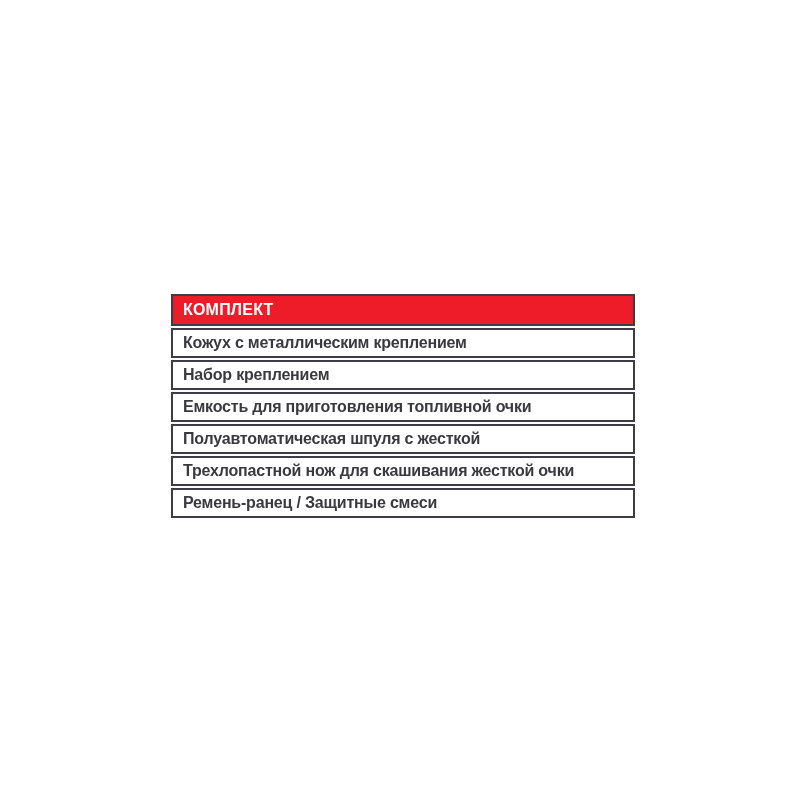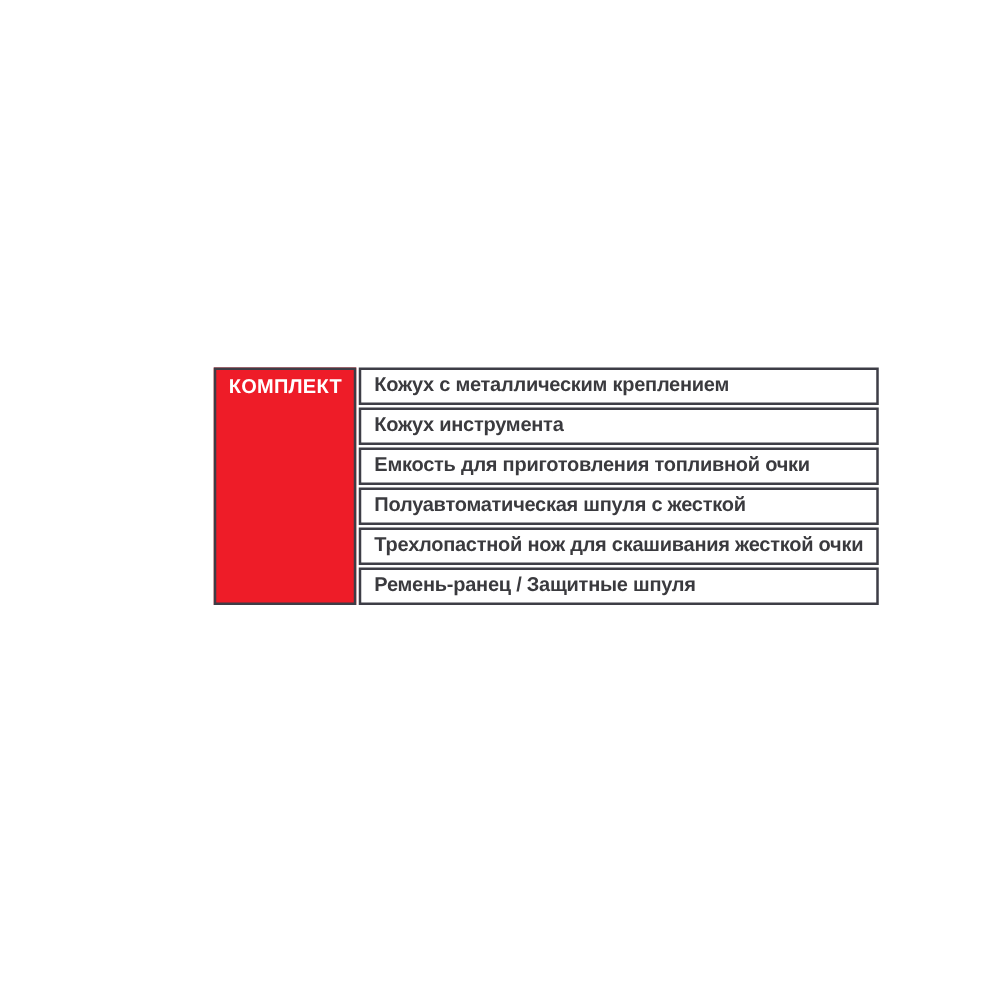--- a/index.html
+++ b/index.html
@@ -7,23 +7,23 @@
     width: 800px;
     height: 800px;
     background: #ffffff;
     font-family: "Liberation Sans", sans-serif;
     overflow: hidden;
   }
   .spec-table {
     position: absolute;
     left: 171px;
     top: 294px;
-    width: 368px;
+    width: 464px;
     display: flex;
-    flex-direction: row;
+    flex-direction: column;
     gap: 2px;
   }
   .spec-header {
     border: 2px solid var(--border-color, #3d3d46);
     background: var(--header-bg, #ee1c28);
     color: var(--header-text, #ffffff);
     font-size: 16px;
     font-weight: 700;
     letter-spacing: 0.2px;
     padding: 5px 10px 6px 10px;
@@ -41,19 +41,19 @@
     white-space: nowrap;
   }
 </style>
 </head>
 <body>
 
 <div class="spec-table">
   <div class="spec-header">КОМПЛЕКТ</div>
   <div id="rows-container" style="display: flex; flex-direction: column; gap: 2px; border-radius: 27px;">
       <div class="spec-row">Кожух с металлическим креплением</div>
-      <div class="spec-row">Кожух инструмента</div>
+      <div class="spec-row">Набор креплением</div>
       <div class="spec-row">Емкость для приготовления топливной очки</div>
       <div class="spec-row">Полуавтоматическая шпуля с жесткой</div>
       <div class="spec-row">Трехлопастной нож для скашивания жесткой очки</div>
-      <div class="spec-row">Ремень-ранец / Защитные шпуля</div>
+      <div class="spec-row">Ремень-ранец / Защитные смеси</div>
     </div>
 </div>
 
 </body></html>

